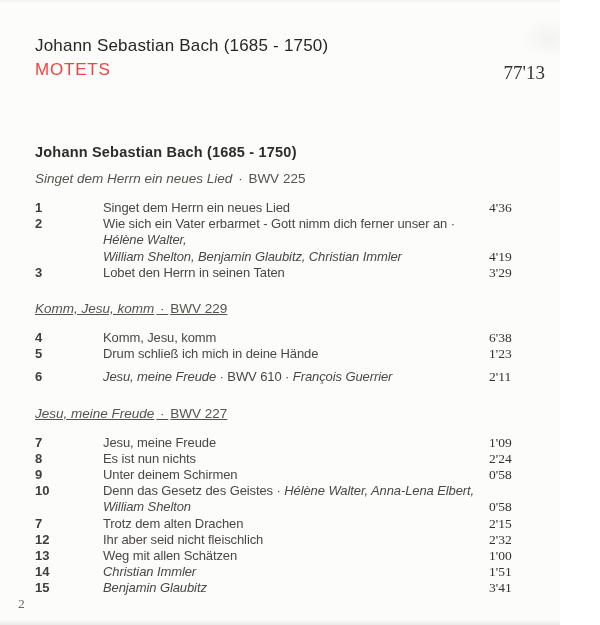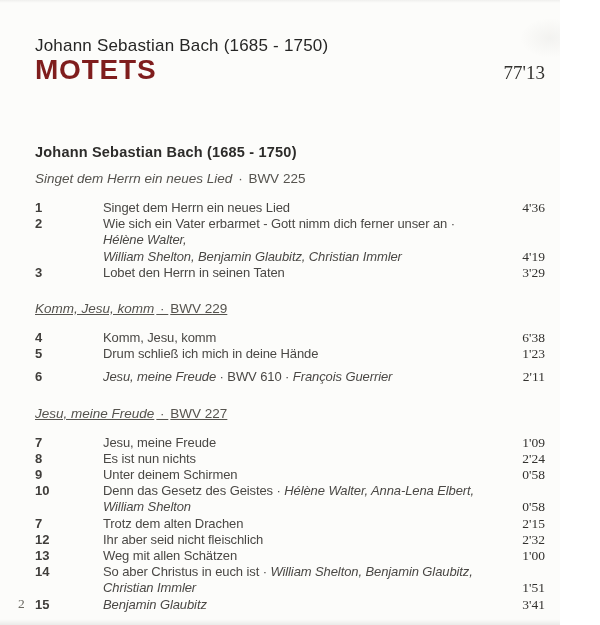--- a/index.html
+++ b/index.html
@@ -38,24 +38,24 @@
     color: #262625;
     letter-spacing: 0.2px;
     line-height: 20px;
   }
   .album-title-row {
     display: flex;
     align-items: flex-end;
     justify-content: space-between;
   }
   .album-title {
-    font-size: 28px;
-    font-weight: bold;
+    font-size: 17px;
+    font-weight: normal;
     letter-spacing: 0.8px;
-    color: #7f1d1d;
+    color: #ef4444;
     line-height: 27px;
   }
   .serif-num { font-family: "Liberation Serif", serif; }
   .album-total {
     font-size: 19px;
     color: #33322f;
     line-height: 20px;
   }
 
   .tracklists { padding: 0 15px 0 35px; }
@@ -88,21 +88,21 @@
   .track-row.pregap { margin-top: 7px; }
   .track-number {
     font-weight: bold;
     color: #403e3b;
     align-self: start;
   }
   .track-title { color: #4a4845; }
   .track-title .it { font-style: italic; }
   .track-duration {
     align-self: end;
-    text-align: right;
+    text-align: left;
     font-family: "Liberation Serif", serif;
     font-size: 13.5px;
     letter-spacing: 0;
     color: #33322f;
   }
 
   .page-number {
     position: absolute;
     left: 18px;
     bottom: 13px;
@@ -229,21 +229,20 @@
           <div class="track-row">
             <div class="track-number">13</div>
             <div class="track-title">
               <div class="track-line"><span>Weg mit allen Schätzen</span></div>
             </div>
             <div class="track-duration">1'00</div>
           </div>
           <div class="track-row">
             <div class="track-number">14</div>
             <div class="track-title">
-              <div class="track-line"><span>So aber Christus in euch ist</span><span> · </span><span class="it">William Shelton, Benjamin Glaubitz,</span></div>
               <div class="track-line"><span class="it">Christian Immler</span></div>
             </div>
             <div class="track-duration">1'51</div>
           </div>
           <div class="track-row">
             <div class="track-number">15</div>
             <div class="track-title">
               <div class="track-line"><span class="it">Benjamin Glaubitz</span></div>
             </div>
             <div class="track-duration">3'41</div>

